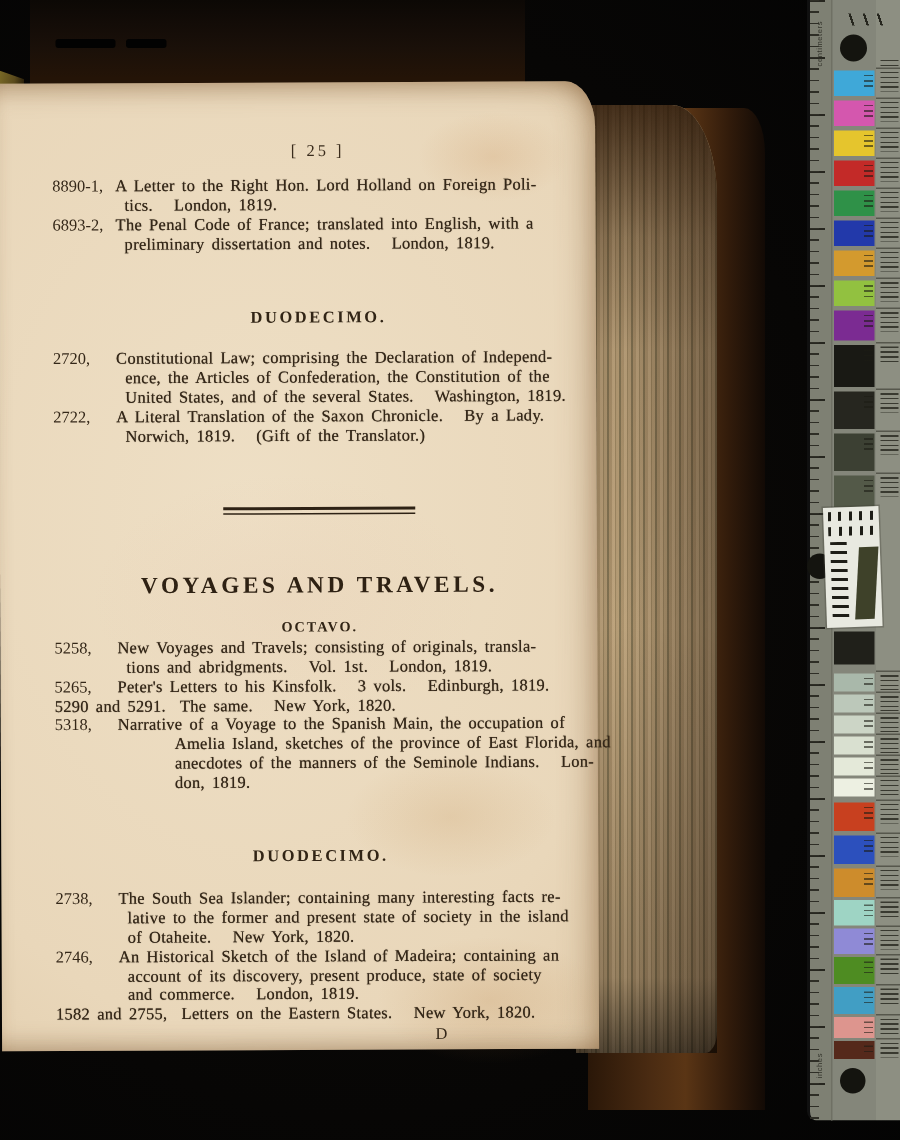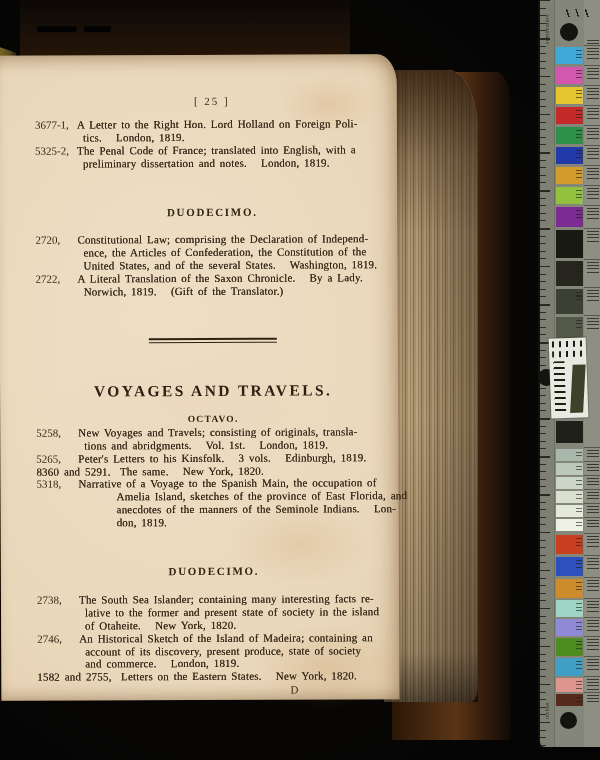--- a/index.html
+++ b/index.html
@@ -94,26 +94,26 @@
     <div class="stain" style="left:280px;top:20px;width:100px;height:60px;background:radial-gradient(closest-side,rgba(200,145,90,.22),rgba(200,145,90,0));"></div>
     <div class="stain" style="left:230px;top:450px;width:140px;height:80px;background:radial-gradient(closest-side,rgba(185,130,65,.16),rgba(185,130,65,0));"></div>
     <div class="stain" style="left:250px;top:570px;width:150px;height:85px;background:radial-gradient(closest-side,rgba(180,122,60,.18),rgba(180,122,60,0));"></div>
     <div class="stain" style="left:60px;top:260px;width:260px;height:170px;background:radial-gradient(closest-side,rgba(215,160,140,.08),rgba(215,160,140,0));"></div>
 
     <div class="page-text">
       <div class="pageno">[  25  ]</div>
 
     <div class="entries">
           <div class="entry">
-            <span class="num">3677-1,</span>
+            <span class="num">8890-1,</span>
             <div class="line">A Letter to the Right Hon. Lord Holland on Foreign Poli-</div>
             <div class="line cont">tics.   London, 1819.</div>
           </div>
           <div class="entry">
-            <span class="num">5325-2,</span>
+            <span class="num">6893-2,</span>
             <div class="line">The Penal Code of France; translated into English, with a</div>
             <div class="line cont">preliminary dissertation and notes.   London, 1819.</div>
           </div>
         </div>
         <div class="sec-heading">DUODECIMO.</div>
         <div class="entries">
           <div class="entry">
             <span class="num">2720,</span>
             <div class="line">Constitutional Law; comprising the Declaration of Independ-</div>
             <div class="line cont">ence, the Articles of Confederation, the Constitution of the</div>
@@ -135,21 +135,21 @@
           <div class="entry">
             <span class="num">5258,</span>
             <div class="line">New Voyages and Travels; consisting of originals, transla-</div>
             <div class="line cont">tions and abridgments.   Vol. 1st.   London, 1819.</div>
           </div>
           <div class="entry">
             <span class="num">5265,</span>
             <div class="line">Peter's Letters to his Kinsfolk.   3 vols.   Edinburgh, 1819.</div>
           </div>
           <div class="entry">
-            <div class="line pull"><span>8360 and 5291.  </span>The same.   New York, 1820.</div>
+            <div class="line pull"><span>5290 and 5291.  </span>The same.   New York, 1820.</div>
           </div>
           <div class="entry" style="--ci: 38px;">
             <span class="num">5318,</span>
             <div class="line">Narrative of a Voyage to the Spanish Main, the occupation of</div>
             <div class="line cont">Amelia Island, sketches of the province of East Florida, and</div>
             <div class="line cont">anecdotes of the manners of the Seminole Indians.   Lon-</div>
             <div class="line cont">don, 1819.</div>
           </div>
         </div>
         <div class="sec-heading">DUODECIMO.</div>

